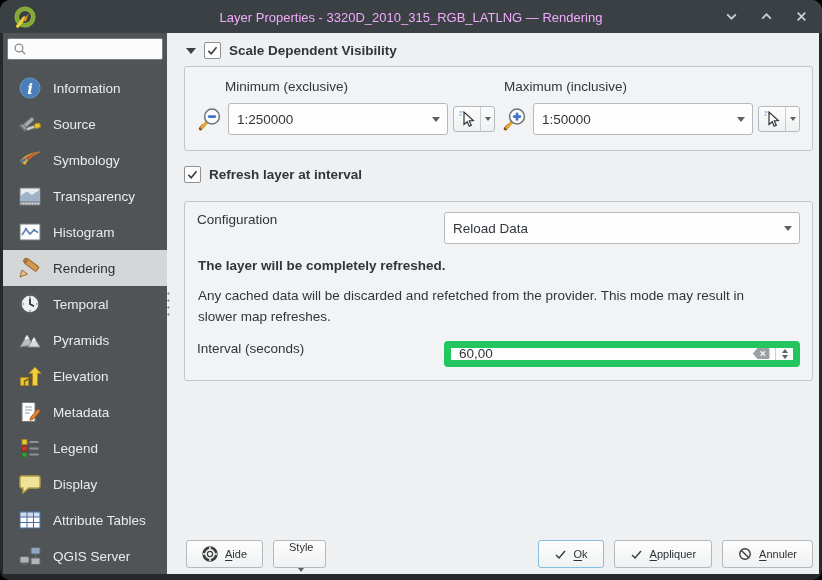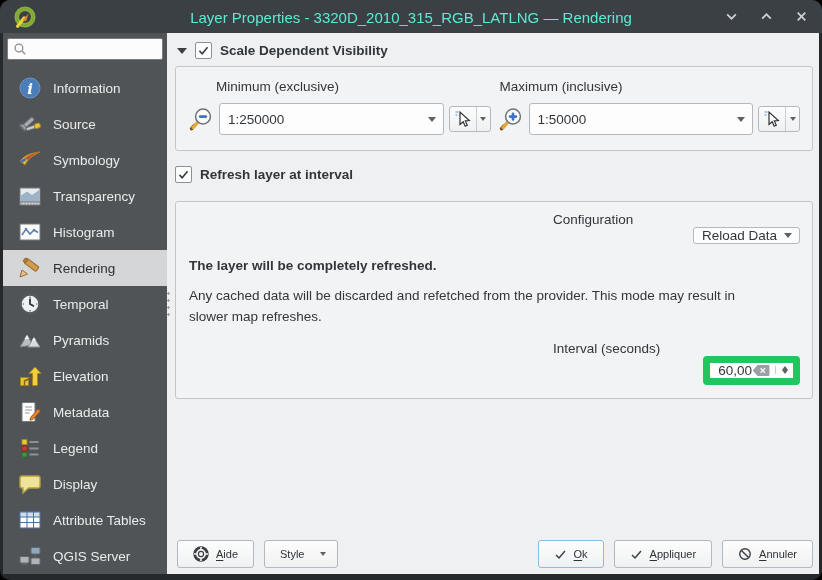--- a/index.html
+++ b/index.html
@@ -21,21 +21,21 @@
   .titlebar {
     height: 33px; flex: none;
     background: #3b4045;
     display: flex; align-items: center;
     padding: 0 14px;
     position: relative;
   }
   .titlebar .title {
     position: absolute; left: 50%; top: 50%;
     transform: translate(-50%,-50%);
-    color: #5eead4; font-size: 15px; white-space: nowrap;
+    color: #f0abfc; font-size: 13px; white-space: nowrap;
   }
   .win-controls { margin-left: auto; display: flex; gap: 21px; align-items: center; }
   .win-btn { width: 14px; height: 14px; display: flex; align-items: center; justify-content: center; cursor: default; }
   
   .main { flex: 1; display: flex; margin: 0 3px 6px 3px; overflow: hidden; }
   
   .sidebar { width: 164px; flex: none; background: #515456; display: flex; flex-direction: column; }
   .search-box {
     margin: 5px 4px 4px 4px; height: 22px;
     background: #fcfcfc; border: 1px solid #7a7e82; border-radius: 2px;
@@ -49,21 +49,21 @@
   .nav-item {
     height: 36px; display: flex; align-items: center; gap: 11px;
     padding-left: 15px; color: #e9ebec; font-size: 13.5px; cursor: default;
   }
   .nav-item.selected { background: #d5d6d7; color: #2d3032; }
   .nav-icon { width: 24px; height: 24px; flex: none; display: flex; align-items: center; justify-content: center; }
   
   .content {
     flex: 1; background: #eff0f1; position: relative;
     display: flex; flex-direction: column;
-    padding: 0 6px 0 8px;
+    padding: 0 6px 0 17px;
     color: #31363b; font-size: 13.5px;
     overflow: hidden;
   }
   .content::before { 
     content: ""; position: absolute; left: 0px; top: calc(50% - 14px);
     width: 3px; height: 30px;
     background-image: radial-gradient(circle, #9aa0a4 1px, transparent 1.3px);
     background-size: 3px 7px; background-repeat: repeat-y;
   }
   .section-header { display: flex; align-items: center; gap: 8px; }
@@ -111,21 +111,21 @@
   .picker-btn {
     display: flex; height: 26px; flex: none;
     border: 1px solid #b4b9bd; border-radius: 3px;
     background: linear-gradient(#fcfcfc, #eff0f1);
     overflow: hidden;
   }
   .picker-main { width: 26px; display: flex; align-items: center; justify-content: center; }
   .picker-drop { width: 14px; display: flex; align-items: center; justify-content: center; border-left: 1px solid #c9cdd0; }
   .zoom-icon { width: 26px; height: 26px; flex: none; }
   .gb-refresh { margin-top: 0; padding: 10px 12px 13px 12px; }
-  .form-row { display: flex; align-items: flex-end; flex-direction: column; }
+  .form-row { display: flex; align-items: flex-start; }
   .form-label { flex: none; width: 247px; }
   .form-field { flex: 1; min-width: 0; }
   .note-strong { font-weight: bold; margin: 14px 0 0 1px; }
   .note-body { margin: 13px 30px 2px 1px; line-height: 1.55; max-width: 600px; }
   .row-interval { margin-top: 13px; }
   .spinbox {
     display: flex; align-items: center; height: 26px;
     background: #fdfdfd; border: 7px solid #22c55e; border-radius: 4px;
     padding-left: 8px; overflow: hidden;
   }
@@ -136,21 +136,21 @@
   
   .footer { margin-top: auto; display: flex; align-items: center; gap: 10px; padding: 8px 0 6px 2px; }
   .btn {
     height: 28px; display: inline-flex; align-items: center; gap: 7px;
     padding: 0 15px;
     background: linear-gradient(#fdfdfd, #f0f1f2);
     border: 1px solid #b4b9bd; border-radius: 3px;
     font-size: 11px; color: #2e3236; cursor: default; white-space: nowrap;
   }
   .btn u { text-underline-offset: 2px; }
-  .btn-style { gap: 15px; padding-right: 11px; }
+  .btn-style { gap: 15px; padding-right: 11px; flex-direction: column; }
   .btn-ok { border-color: #85bede; margin-left: auto; }
   .btn-icon { display: flex; align-items: center; }
 </style>
 </head>
 <body>
 
 <div class="window">
 
   <div class="titlebar">
     <span class="btn-icon">

